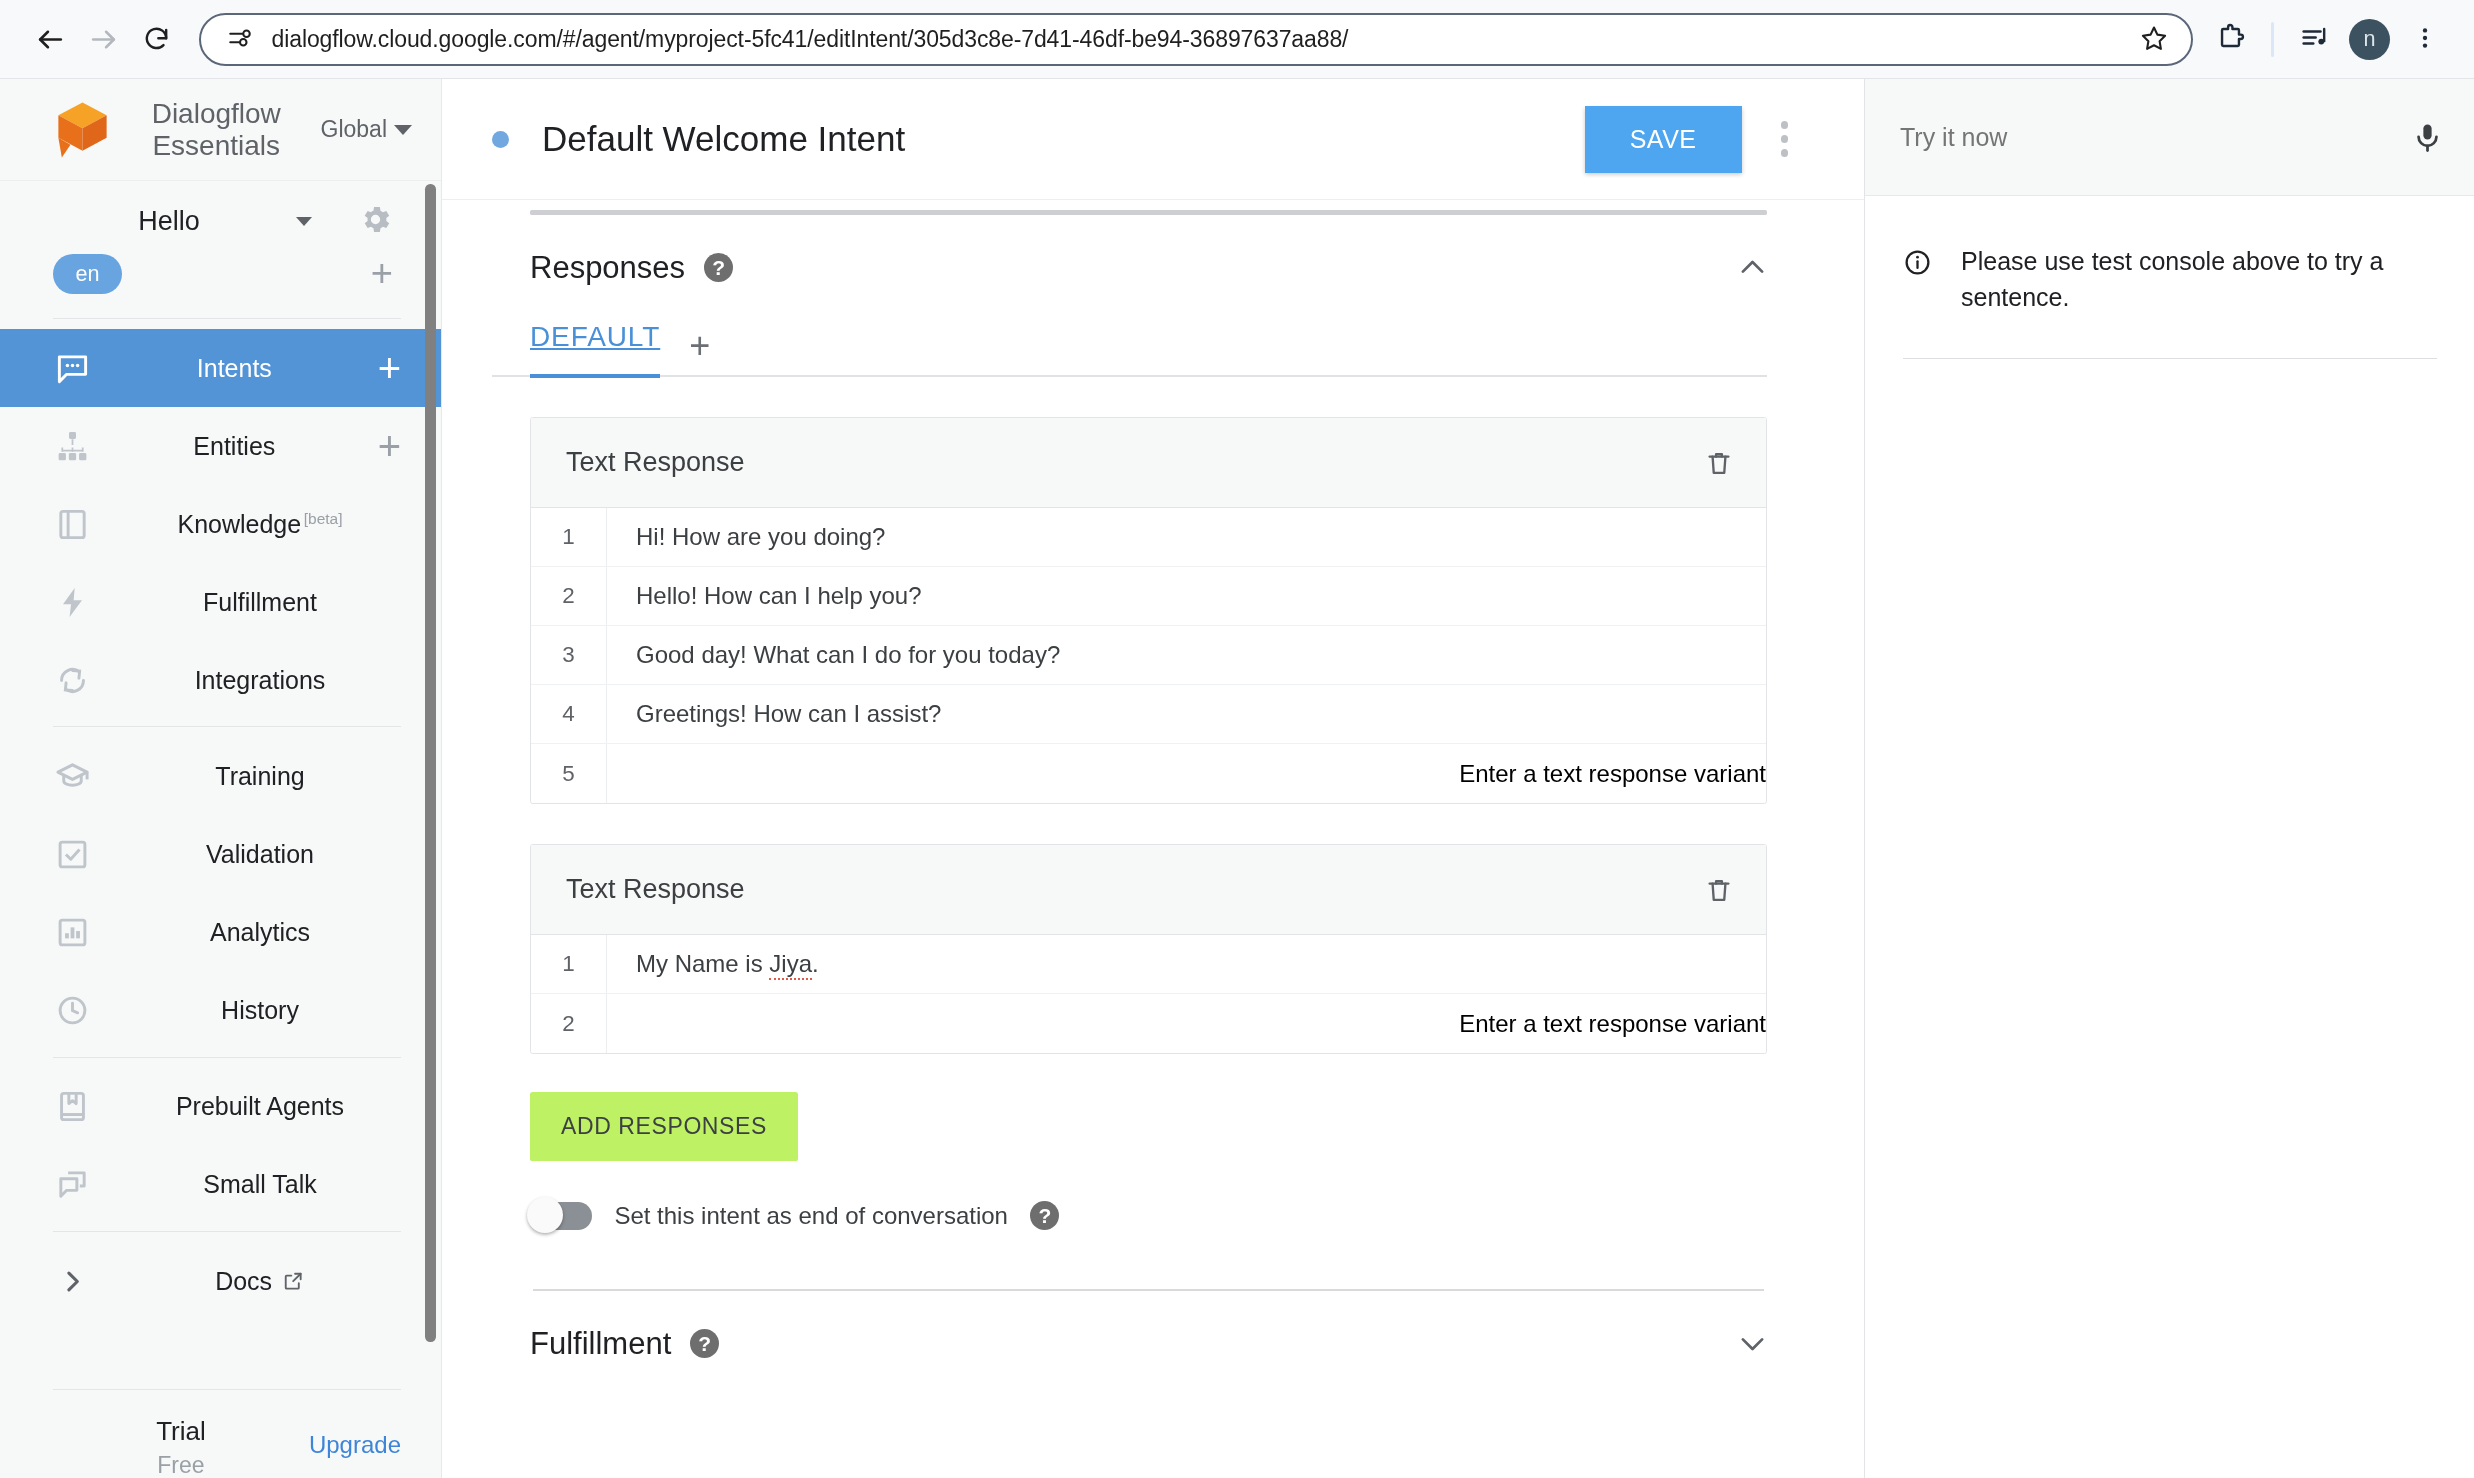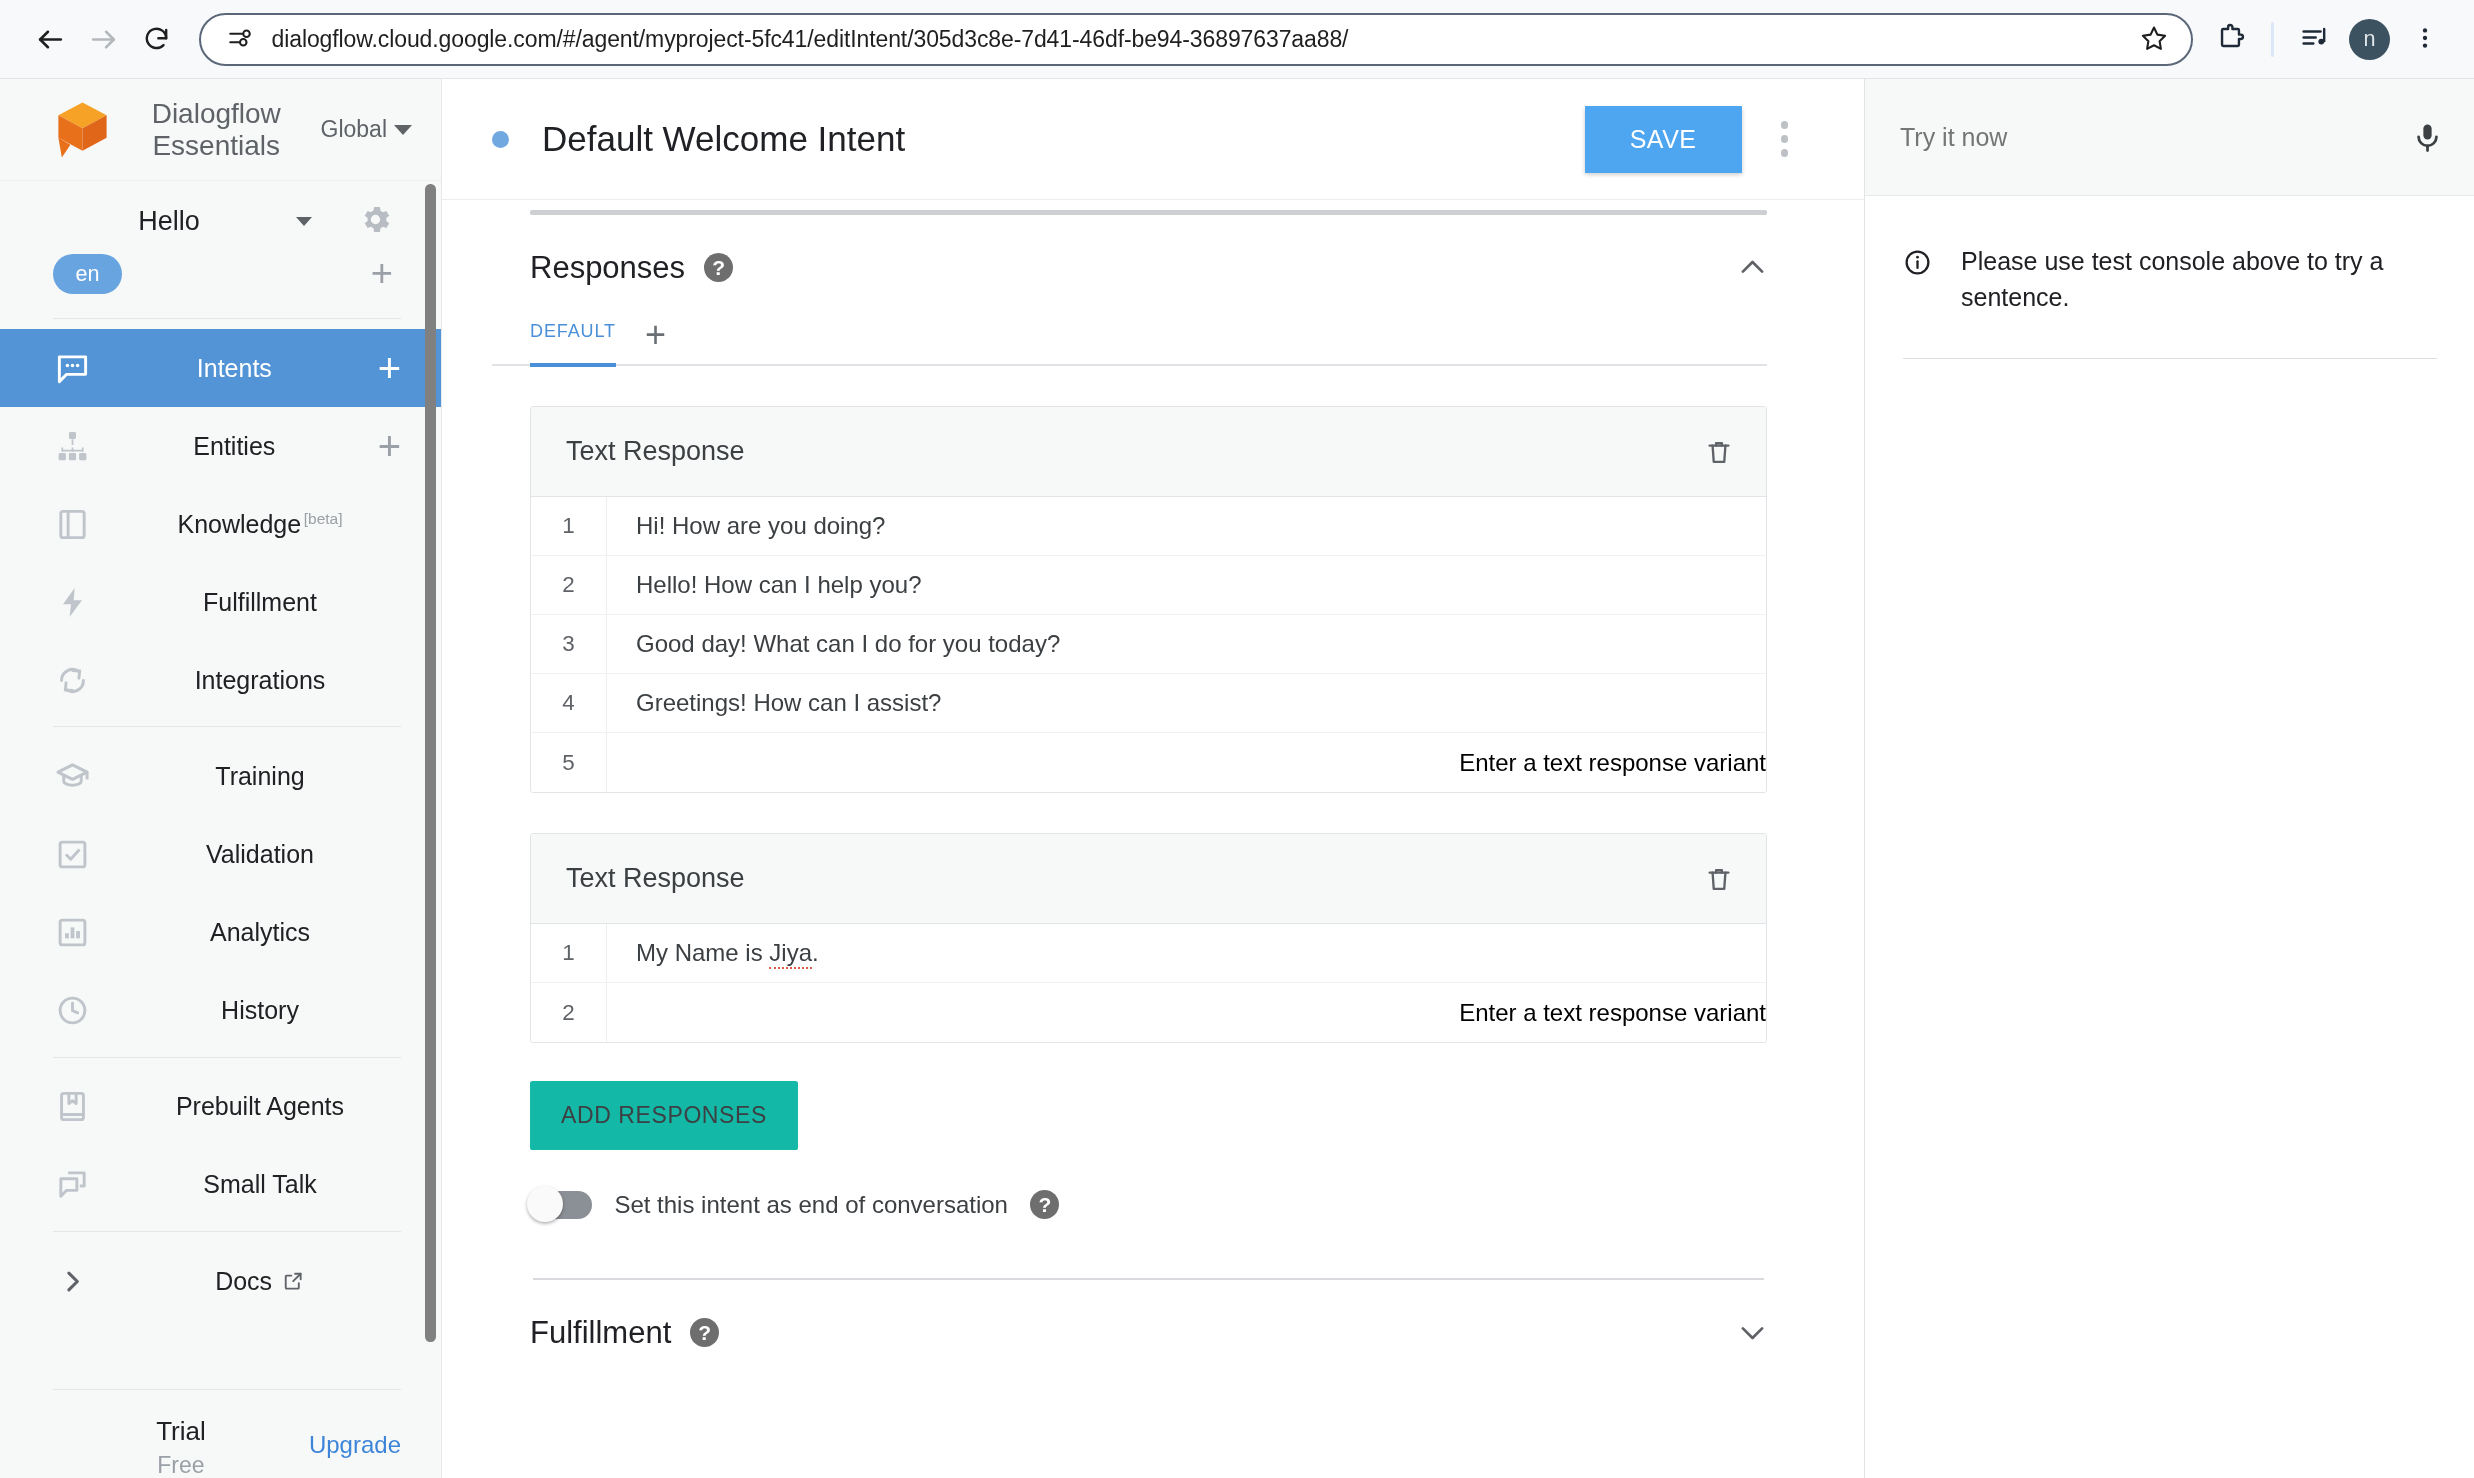--- a/index.html
+++ b/index.html
@@ -296,26 +296,27 @@
   }
 
   .tabs-row {
     display: flex; align-items: flex-end;
     padding: 35px 0 0 38px;
     gap: 29px;
     border-bottom: 2.6px solid #e0e2e5;
     margin-right: 45px;
   }
   .tab {
-    font-size: 18px;
+    font-size: 28px;
     letter-spacing: 0.9px;
     color: #4a90d9;
     padding-bottom: 21px;
     border-bottom: 4.3px solid #4a90d9;
     margin-bottom: -2.6px;
+    text-decoration: underline;
   }
   .tab-add {
     font-size: 36px; color: #6b7075; font-weight: 300;
     line-height: 0.7;
     padding-bottom: 17px;
   }
 
   .card {
     margin: 40px 45px 0 38px;
     border: 0.9px solid #e2e4e7;
@@ -353,21 +354,21 @@
     font-size: 24px;
     color: #3c4043;
     padding-left: 29px;
   }
   .v-text.placeholder { color: #000000; text-align: right; }
   .spell { border-bottom: 2.6px dotted #e05a4a; padding-bottom: 0.9px; }
 
   .add-resp {
     margin: 38px 0 0 38px;
     display: inline-block;
-    background: #14b8a6;
+    background: #bef264;
     color: #3c4043;
     font-size: 23px;
     letter-spacing: 0.6px;
     padding: 21px 31px;
     border: none;
     border-radius: 2.6px;
   }
 
   .toggle-row {
     display: flex; align-items: center;

